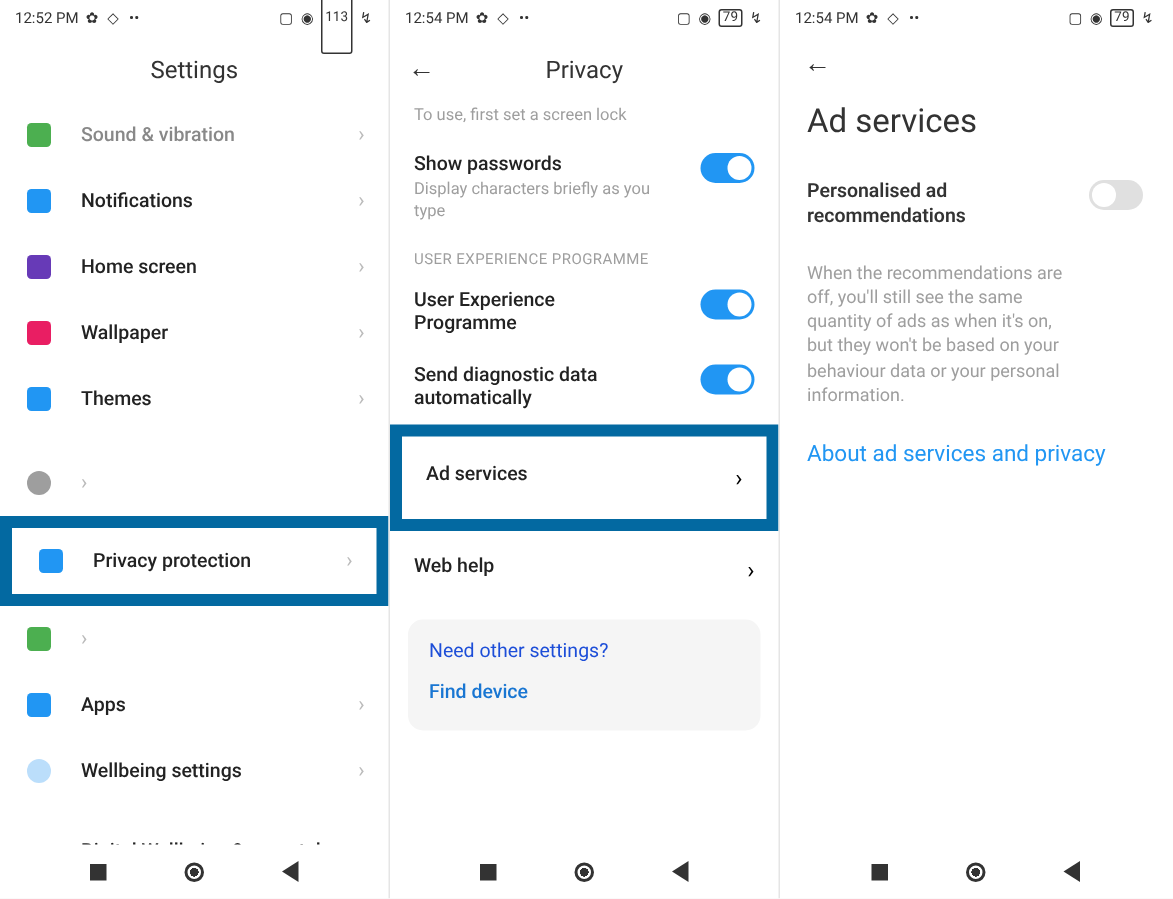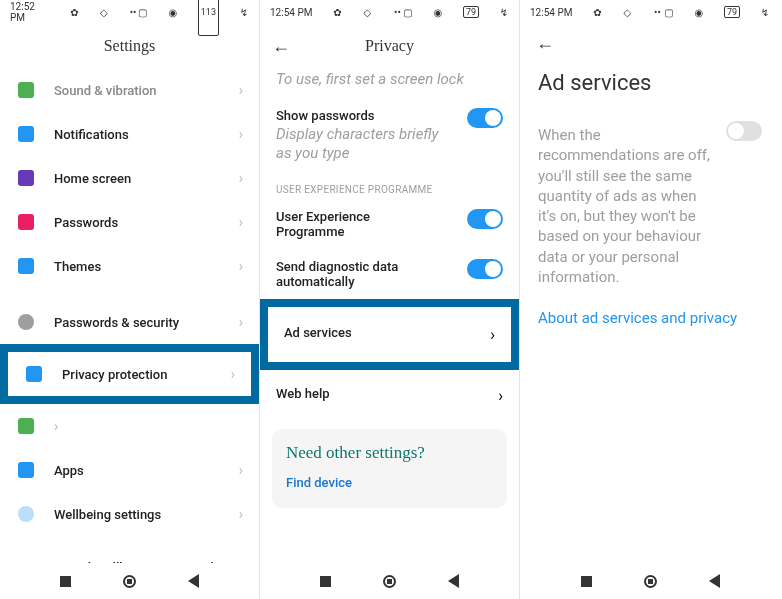--- a/index.html
+++ b/index.html
@@ -3,62 +3,62 @@
 <meta charset="utf-8">
 <style>
   * { box-sizing: border-box; margin: 0; padding: 0; }
   body { font-family: -apple-system, BlinkMacSystemFont, "Segoe UI", Roboto, sans-serif; background: #f0f0f0; }
   .container { display: flex; width: 782px; height: 599px; background: #fff; }
   .phone { width: 260px; height: 599px; background: #fff; border-right: 1px solid #e5e5e5; display: flex; flex-direction: column; position: relative; }
   .phone:last-child { border-right: none; }
 
   
   .statusbar { display: flex; justify-content: space-between; align-items: center; height: 24px; padding: 0 10px; font-size: 10px; color: #333; }
-  .statusbar .left, .statusbar .right { display: flex; align-items: center; gap: 20px; }
+  .statusbar .left, .statusbar .right { display: flex; align-items: center; gap: 4px; }
   .sb-ic { width: 10px; height: 10px; display: inline-flex; align-items: center; justify-content: center; }
 
   
-  .header { display: flex; align-items: center; justify-content: center; height: 44px; position: relative; font-family: Liberation Serif, serif; }
+  .header { display: flex; align-items: center; justify-content: center; height: 44px; position: relative; }
   .header .back { position: absolute; left: 12px; top: 50%; transform: translateY(-50%); font-size: 18px; color: #333; cursor: pointer; }
   .header .title { font-size: 16px; font-weight: 400; color: #333; }
 
   .scroll { flex: 1; overflow: hidden; }
 
   
   .item { display: flex; align-items: center; padding: 12px 16px; min-height: 40px; position: relative; }
   .item .icon { width: 20px; height: 20px; margin-right: 18px; display: flex; align-items: center; justify-content: center; }
   .item .label { flex: 1; font-size: 13px; color: #222; font-weight: 500; }
   .item .chev { color: #bbb; font-size: 14px; }
 
   .highlight { border: 8px solid #0369a1; }
 
   
-  .subtext { font-size: 15px; color: #9e9e9e; margin-top: 2px; line-height: 1.3; font-style: italic; }
+  .subtext { font-size: 11px; color: #9e9e9e; margin-top: 2px; line-height: 1.3; }
   .toggle { width: 36px; height: 20px; border-radius: 10px; position: relative; flex-shrink: 0; }
   .toggle.on { background: #2196f3; }
   .toggle.on::after { content: ""; position: absolute; right: 2px; top: 2px; width: 16px; height: 16px; background: #fff; border-radius: 50%; }
   .toggle.off { background: #e0e0e0; }
   .toggle.off::after { content: ""; position: absolute; left: 2px; top: 2px; width: 16px; height: 16px; background: #fff; border-radius: 50%; }
 
   .section-header { font-size: 10px; color: #9e9e9e; padding: 10px 16px 4px; letter-spacing: 0.3px; }
 
   .row2 { display: flex; padding: 10px 16px; align-items: flex-start; }
   .row2 .txt { flex: 1; margin-right: 28px; }
   .row2 .title2 { font-size: 13px; color: #222; font-weight: 500; }
 
   .card { margin: 8px 12px; padding: 14px 14px 18px; background: #f5f5f5; border-radius: 10px; }
-  .card .q { font-size: 17px; color: #0f766e; margin-bottom: 12px; font-family: Liberation Serif, serif; }
+  .card .q { font-size: 13px; color: #1d4ed8; margin-bottom: 12px; }
   .card .link { font-size: 13px; color: #1976d2; font-weight: 500; }
 
   
   .bigtitle { font-size: 22px; color: #333; padding: 8px 18px 18px; font-weight: 400; }
   .s3row { display: flex; padding: 8px 18px; align-items: flex-start; }
   .s3row .txt3 { flex: 1; margin-right: 10px; }
   .s3row .t3 { font-size: 13px; font-weight: 600; color: #333; line-height: 1.3; }
-  .s3row .d3 { font-size: 15px; color: #9e9e9e; margin-top: 4px; line-height: 1.35; }
+  .s3row .d3 { font-size: 12px; color: #9e9e9e; margin-top: 20px; line-height: 1.35; }
   .linkblue { font-size: 15px; color: #2196f3; padding: 14px 18px; }
 
   
   .navbar { height: 36px; display: flex; align-items: center; justify-content: center; gap: 50px; }
   .nav-ic { width: 14px; height: 14px; display: flex; align-items: center; justify-content: center; color: #333; }
   .nav-square { width: 11px; height: 11px; background: #333; }
   .nav-circle { width: 13px; height: 13px; border: 2px solid #333; border-radius: 50%; background: radial-gradient(circle, #333 45%, transparent 46%); }
   .nav-tri { width: 0; height: 0; border-top: 7px solid transparent; border-bottom: 7px solid transparent; border-right: 11px solid #333; }
 
   
@@ -109,38 +109,37 @@
         <span class="icon">
             <span class="ic-box" style="background:#673ab7"></span>
           </span>
         <span class="label">Home screen</span>
         <span class="chev">›</span>
       </div>
       <div class="item">
         <span class="icon">
             <span class="ic-box" style="background:#e91e63"></span>
           </span>
-        <span class="label">Passwords</span>
+        <span class="label">Wallpaper</span>
         <span class="chev">›</span>
       </div>
       <div class="item">
         <span class="icon">
             <span class="ic-box" style="background:#2196f3"></span>
           </span>
         <span class="label">Themes</span>
         <span class="chev">›</span>
       </div>
 
       <div style="height:12px"></div>
 
       <div class="item">
         <span class="icon">
             <span class="ic-box" style="background:#9e9e9e;border-radius:50%"></span>
           </span>
-        <span class="label">Passwords &amp; security</span>
         <span class="chev">›</span>
       </div>
       <div class="item highlight">
         <span class="icon">
             <span class="ic-box" style="background:#2196f3"></span>
           </span>
         <span class="label">Privacy protection</span>
         <span class="chev">›</span>
       </div>
       <div class="item">
@@ -286,20 +285,21 @@
     </div>
 
     <div style="padding:8px 16px">
       <span style="font-size:18px;color:#333;cursor:pointer">←</span>
     </div>
 
     <div class="bigtitle">Ad services</div>
 
     <div class="s3row">
       <div class="txt3">
+        <div class="t3">Personalised ad recommendations</div>
         <div class="d3">When the recommendations are off, you'll still see the same quantity of ads as when it's on, but they won't be based on your behaviour data or your personal information.</div>
       </div>
       <div class="toggle off"></div>
     </div>
 
     <div class="linkblue">About ad services and privacy</div>
 
     <div style="flex:1"></div>
 
     <div class="navbar">

